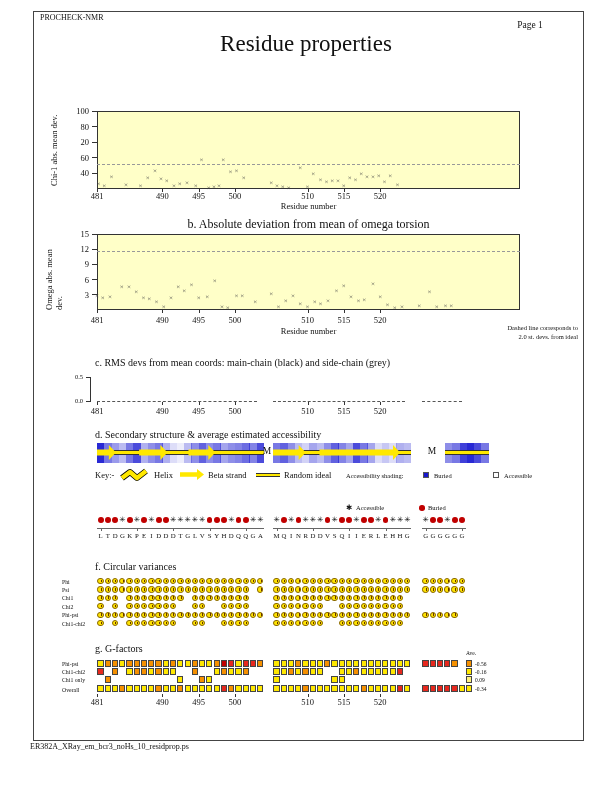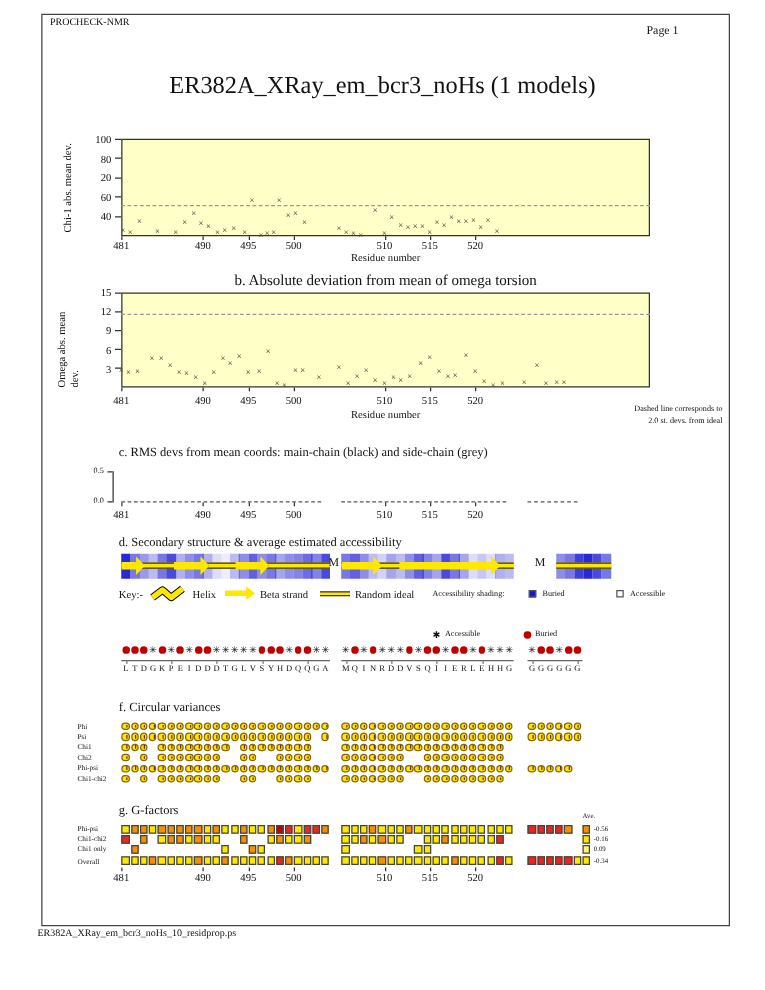--- a/index.html
+++ b/index.html
@@ -17,21 +17,21 @@
   .sq{box-sizing:border-box;border:0.5px solid #555;}
 </style>
 </head>
 <body>
 
 <div class="page" id="pg">
   <div class="abs border-box" style="left:33px;top:11px;width:549px;height:728px;"></div>
 
   <div class="abs" style="left:40px;top:13px;font-size:8px;">PROCHECK-NMR</div>
   <div class="abs" style="left:490px;top:20px;width:80px;text-align:center;font-size:9.5px;">Page  1</div>
-  <div class="abs ctr" style="left:0;top:58px;width:612px;font-size:19.5px;">ER382A_XRay_em_bcr3_noHs (1 models)</div>
+  <div class="abs ctr" style="left:0;top:31px;width:612px;font-size:23px;">Residue properties</div>
 
   <div class="vlabel" style="left:48px;top:111px;width:12px;height:78px;">Chi-1 abs. mean dev.</div>
   <div class="abs ctr" style="left:97px;top:201px;width:423px;font-size:8.5px;">Residue number</div>
 
   <div class="abs ctr" style="left:97px;top:217px;width:423px;font-size:12px;">b. Absolute deviation from mean of omega torsion</div>
   <div class="vlabel" style="left:48px;top:234px;width:12px;height:76px;">Omega abs. mean dev.</div>
   <div class="abs ctr" style="left:97px;top:326px;width:423px;font-size:8.5px;">Residue number</div>
   <div class="abs" style="left:420px;top:324px;width:158px;text-align:right;font-size:6.5px;">Dashed line corresponds to</div>
   <div class="abs" style="left:420px;top:332.5px;width:158px;text-align:right;font-size:6.5px;">2.0 st. devs. from ideal</div>
 

